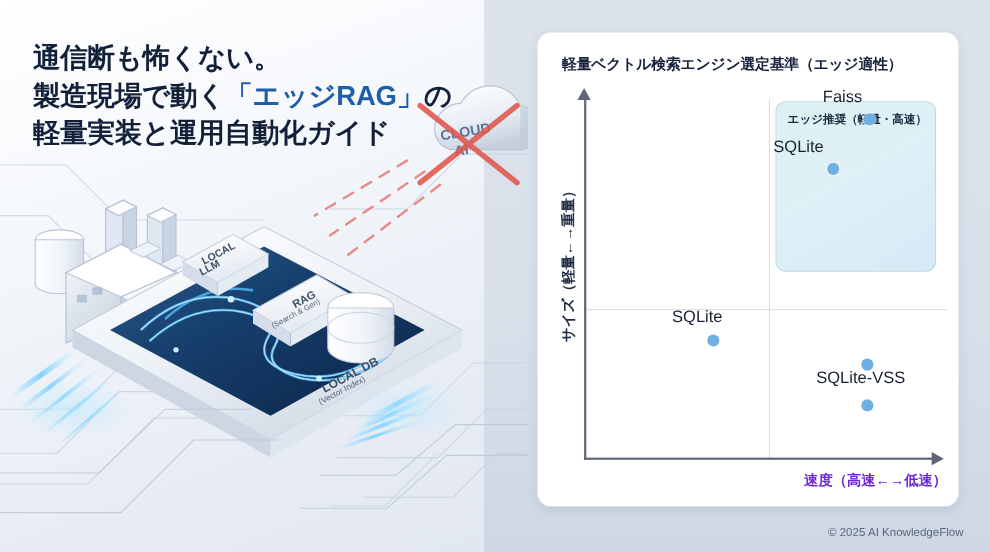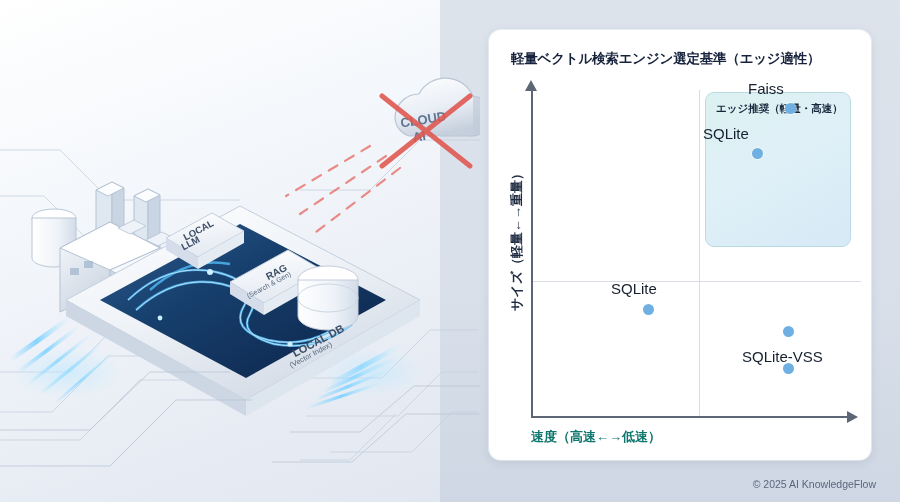--- a/index.html
+++ b/index.html
@@ -98,22 +98,22 @@
     left:-62px; top:200px;
     width:180px;
     transform:rotate(-90deg);
     transform-origin:center center;
     text-align:center;
     font-size:13px; font-weight:bold; color:#1d2a40;
     white-space:nowrap;
   }
   .xlabel {
     position:absolute; left:42px; top:398px; width:330px;
-    text-align:left;
-    font-size:13px; font-weight:bold; color:#0f766e;
+    text-align:right;
+    font-size:13px; font-weight:bold; color:#6d28d9;
     white-space:nowrap;
   }
 
   
   .hl-box {
     position:absolute; left:216px; top:62px; width:146px; height:155px;
     border:1px solid #b9dce3;
     border-radius:9px;
     background:linear-gradient(150deg,#dcf1f1 0%,#dff0f7 45%,#d7e9f6 100%);
   }
@@ -327,20 +327,25 @@
 
       <g stroke="#b9c6d6" stroke-width="1" fill="none" opacity="0.8">
         <path d="M0 430 L90 430 L150 372 L230 372"></path>
         <path d="M0 466 L110 466 L176 400 L252 400"></path>
         <path d="M290 432 L360 432 L414 386 L480 386"></path>
         <path d="M272 462 L352 462 L406 414 L480 414"></path>
       </g>
     </svg>
   </div>
 
+  <div class="headline">
+    <div class="h-line">通信断も怖くない。</div>
+    <div class="h-line"><span>製造現場で動く</span><span class="em">「エッジRAG」</span><span>の</span></div>
+    <div class="h-line">軽量実装と運用自動化ガイド</div>
+  </div>
 
   <div class="panel">
     <div class="panel-title">軽量ベクトル検索エンジン選定基準（エッジ適性）</div>
 
     <div class="plot">
       <div class="div-v"></div>
       <div class="div-h"></div>
 
       <div class="axis-y"></div>
       <div class="axis-y-head"></div>
@@ -357,20 +362,20 @@
       <div class="pt-lab" style="left:259px; top:50px;">Faiss</div>
       <div class="pt" style="left:296px; top:73px;"></div>
 
       <div class="pt-lab" style="left:214px; top:95px;">SQLite</div>
       <div class="pt" style="left:263px; top:118px;"></div>
 
       <div class="pt-lab" style="left:122px; top:250px;">SQLite</div>
       <div class="pt" style="left:154px; top:274px;"></div>
 
       <div class="pt" style="left:294px; top:296px;"></div>
-      <div class="pt-lab" style="left:253px; top:318px;">SQLite-VSS</div>
+      <div class="pt-lab" style="left:253px; top:305px;">SQLite-VSS</div>
       <div class="pt" style="left:294px; top:333px;"></div>
     </div>
   </div>
 
   <div class="footer">© 2025 AI KnowledgeFlow</div>
 
 </div>
 
 </body></html>

